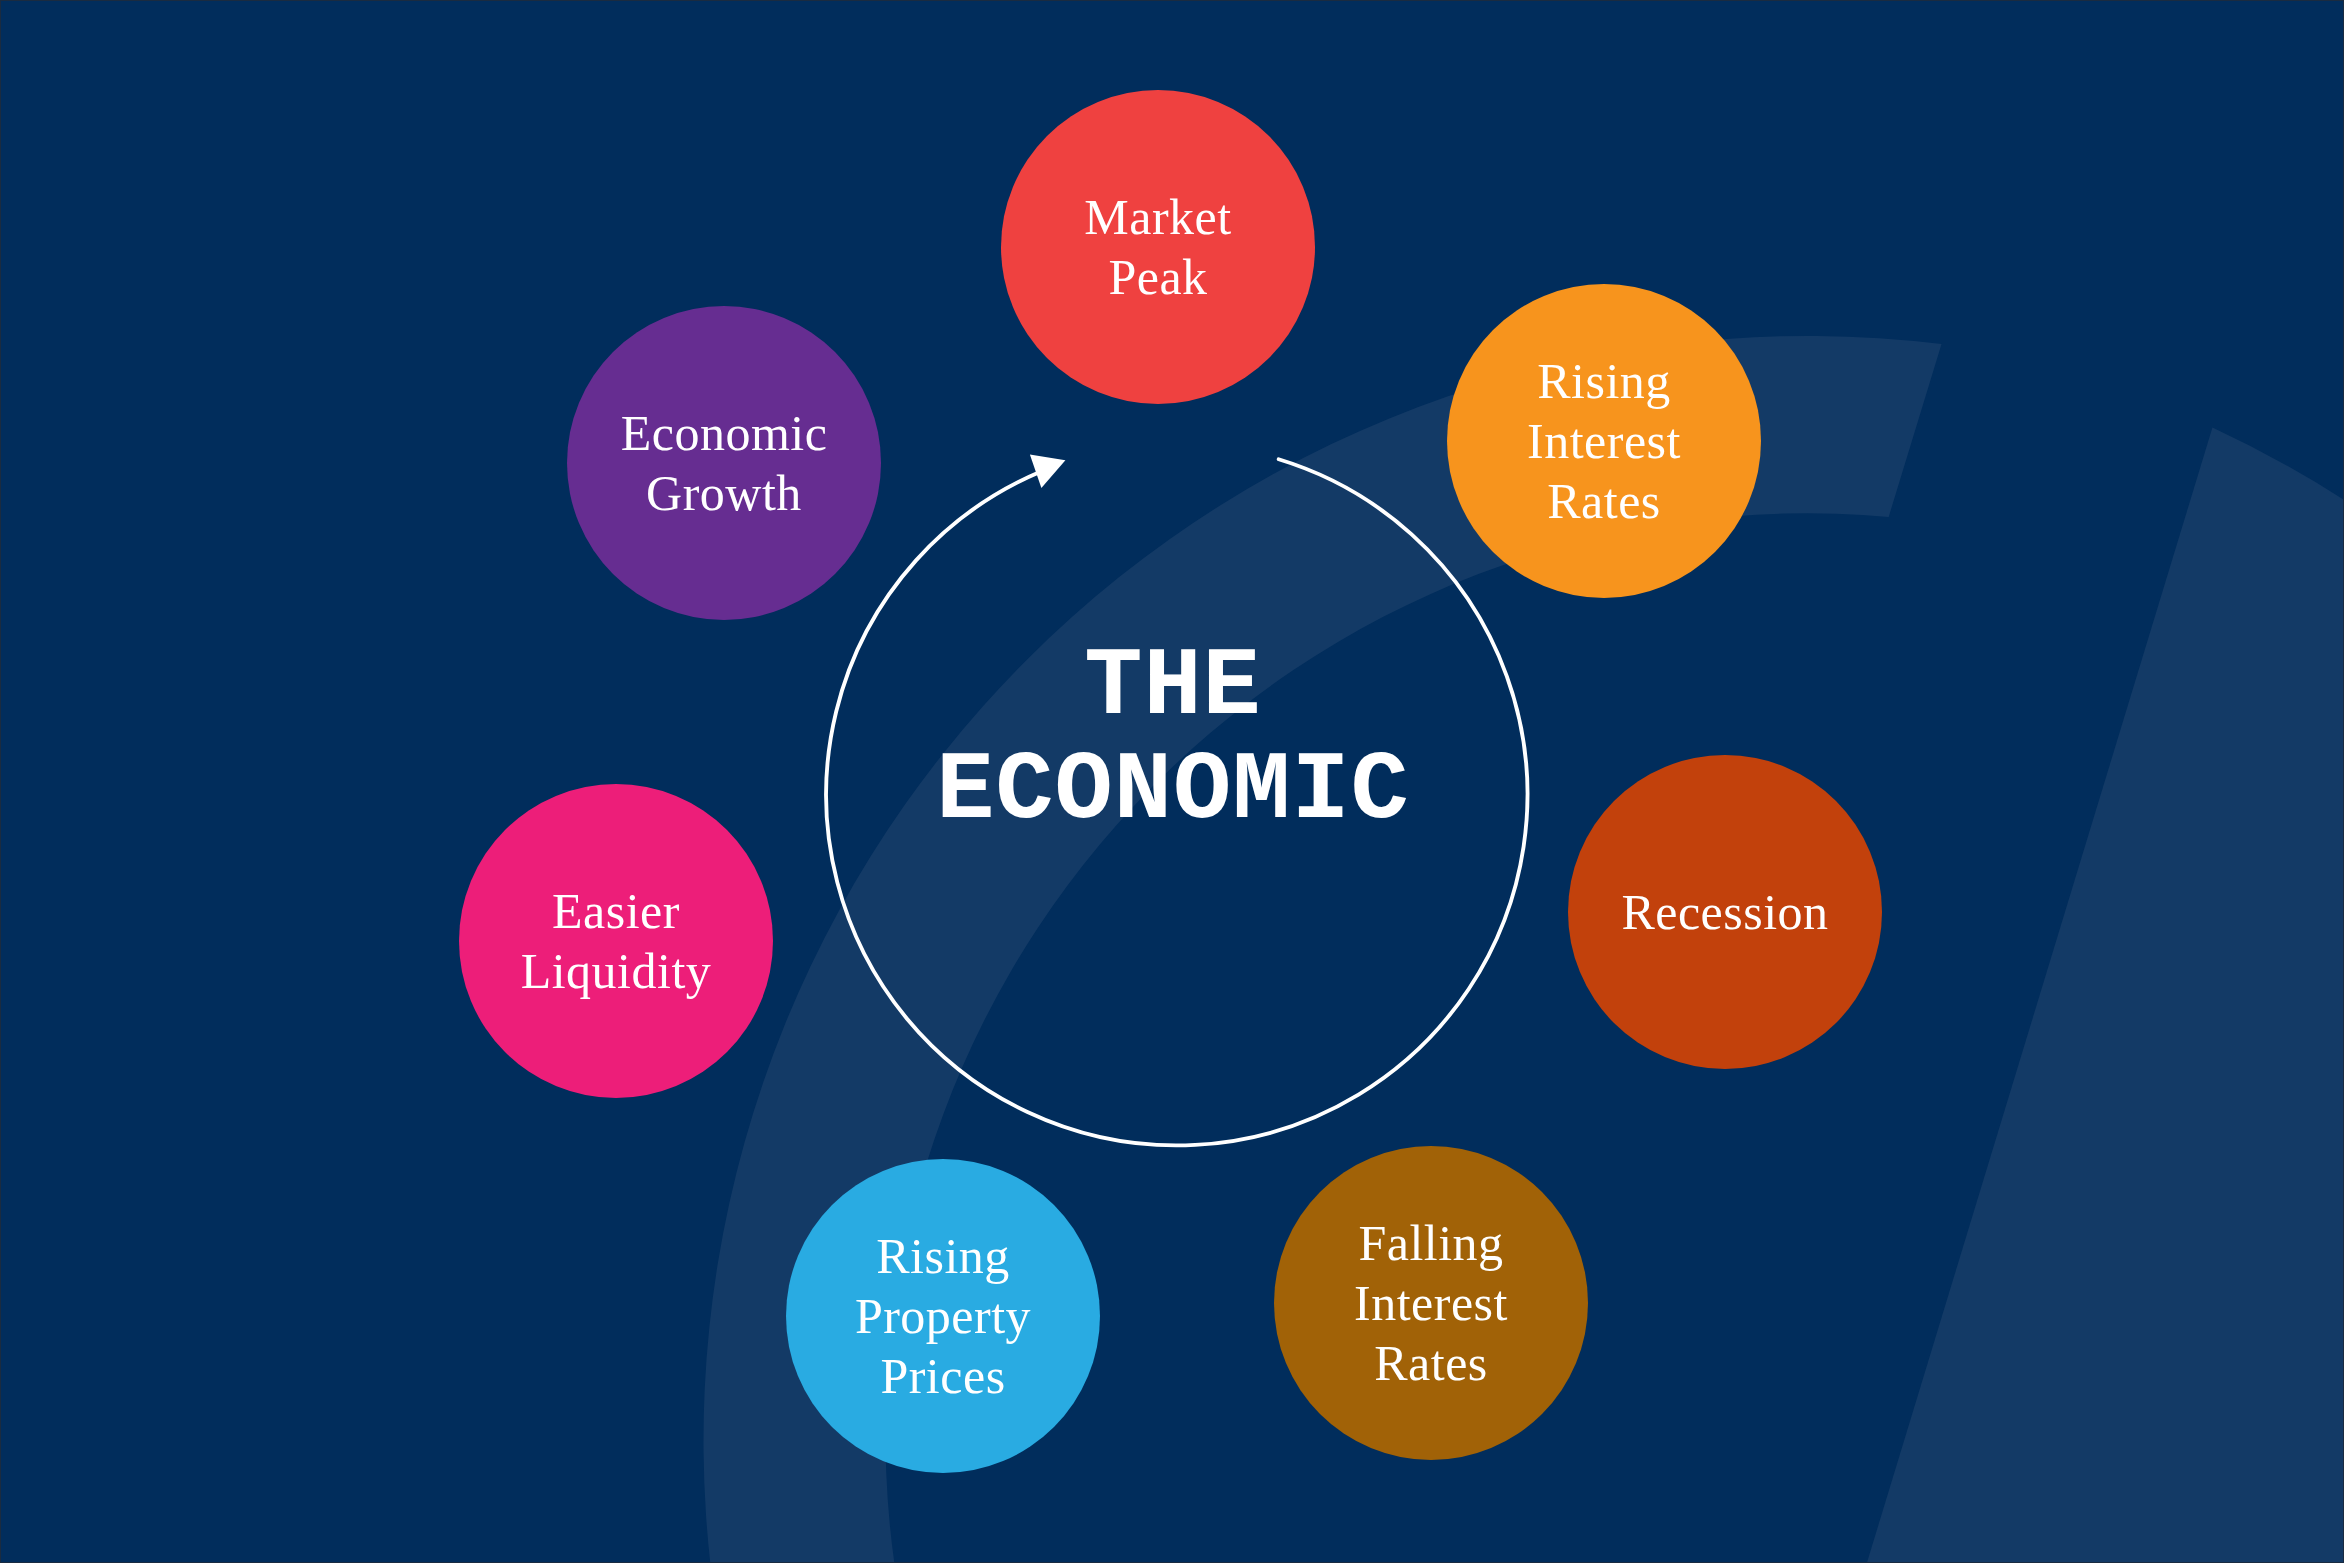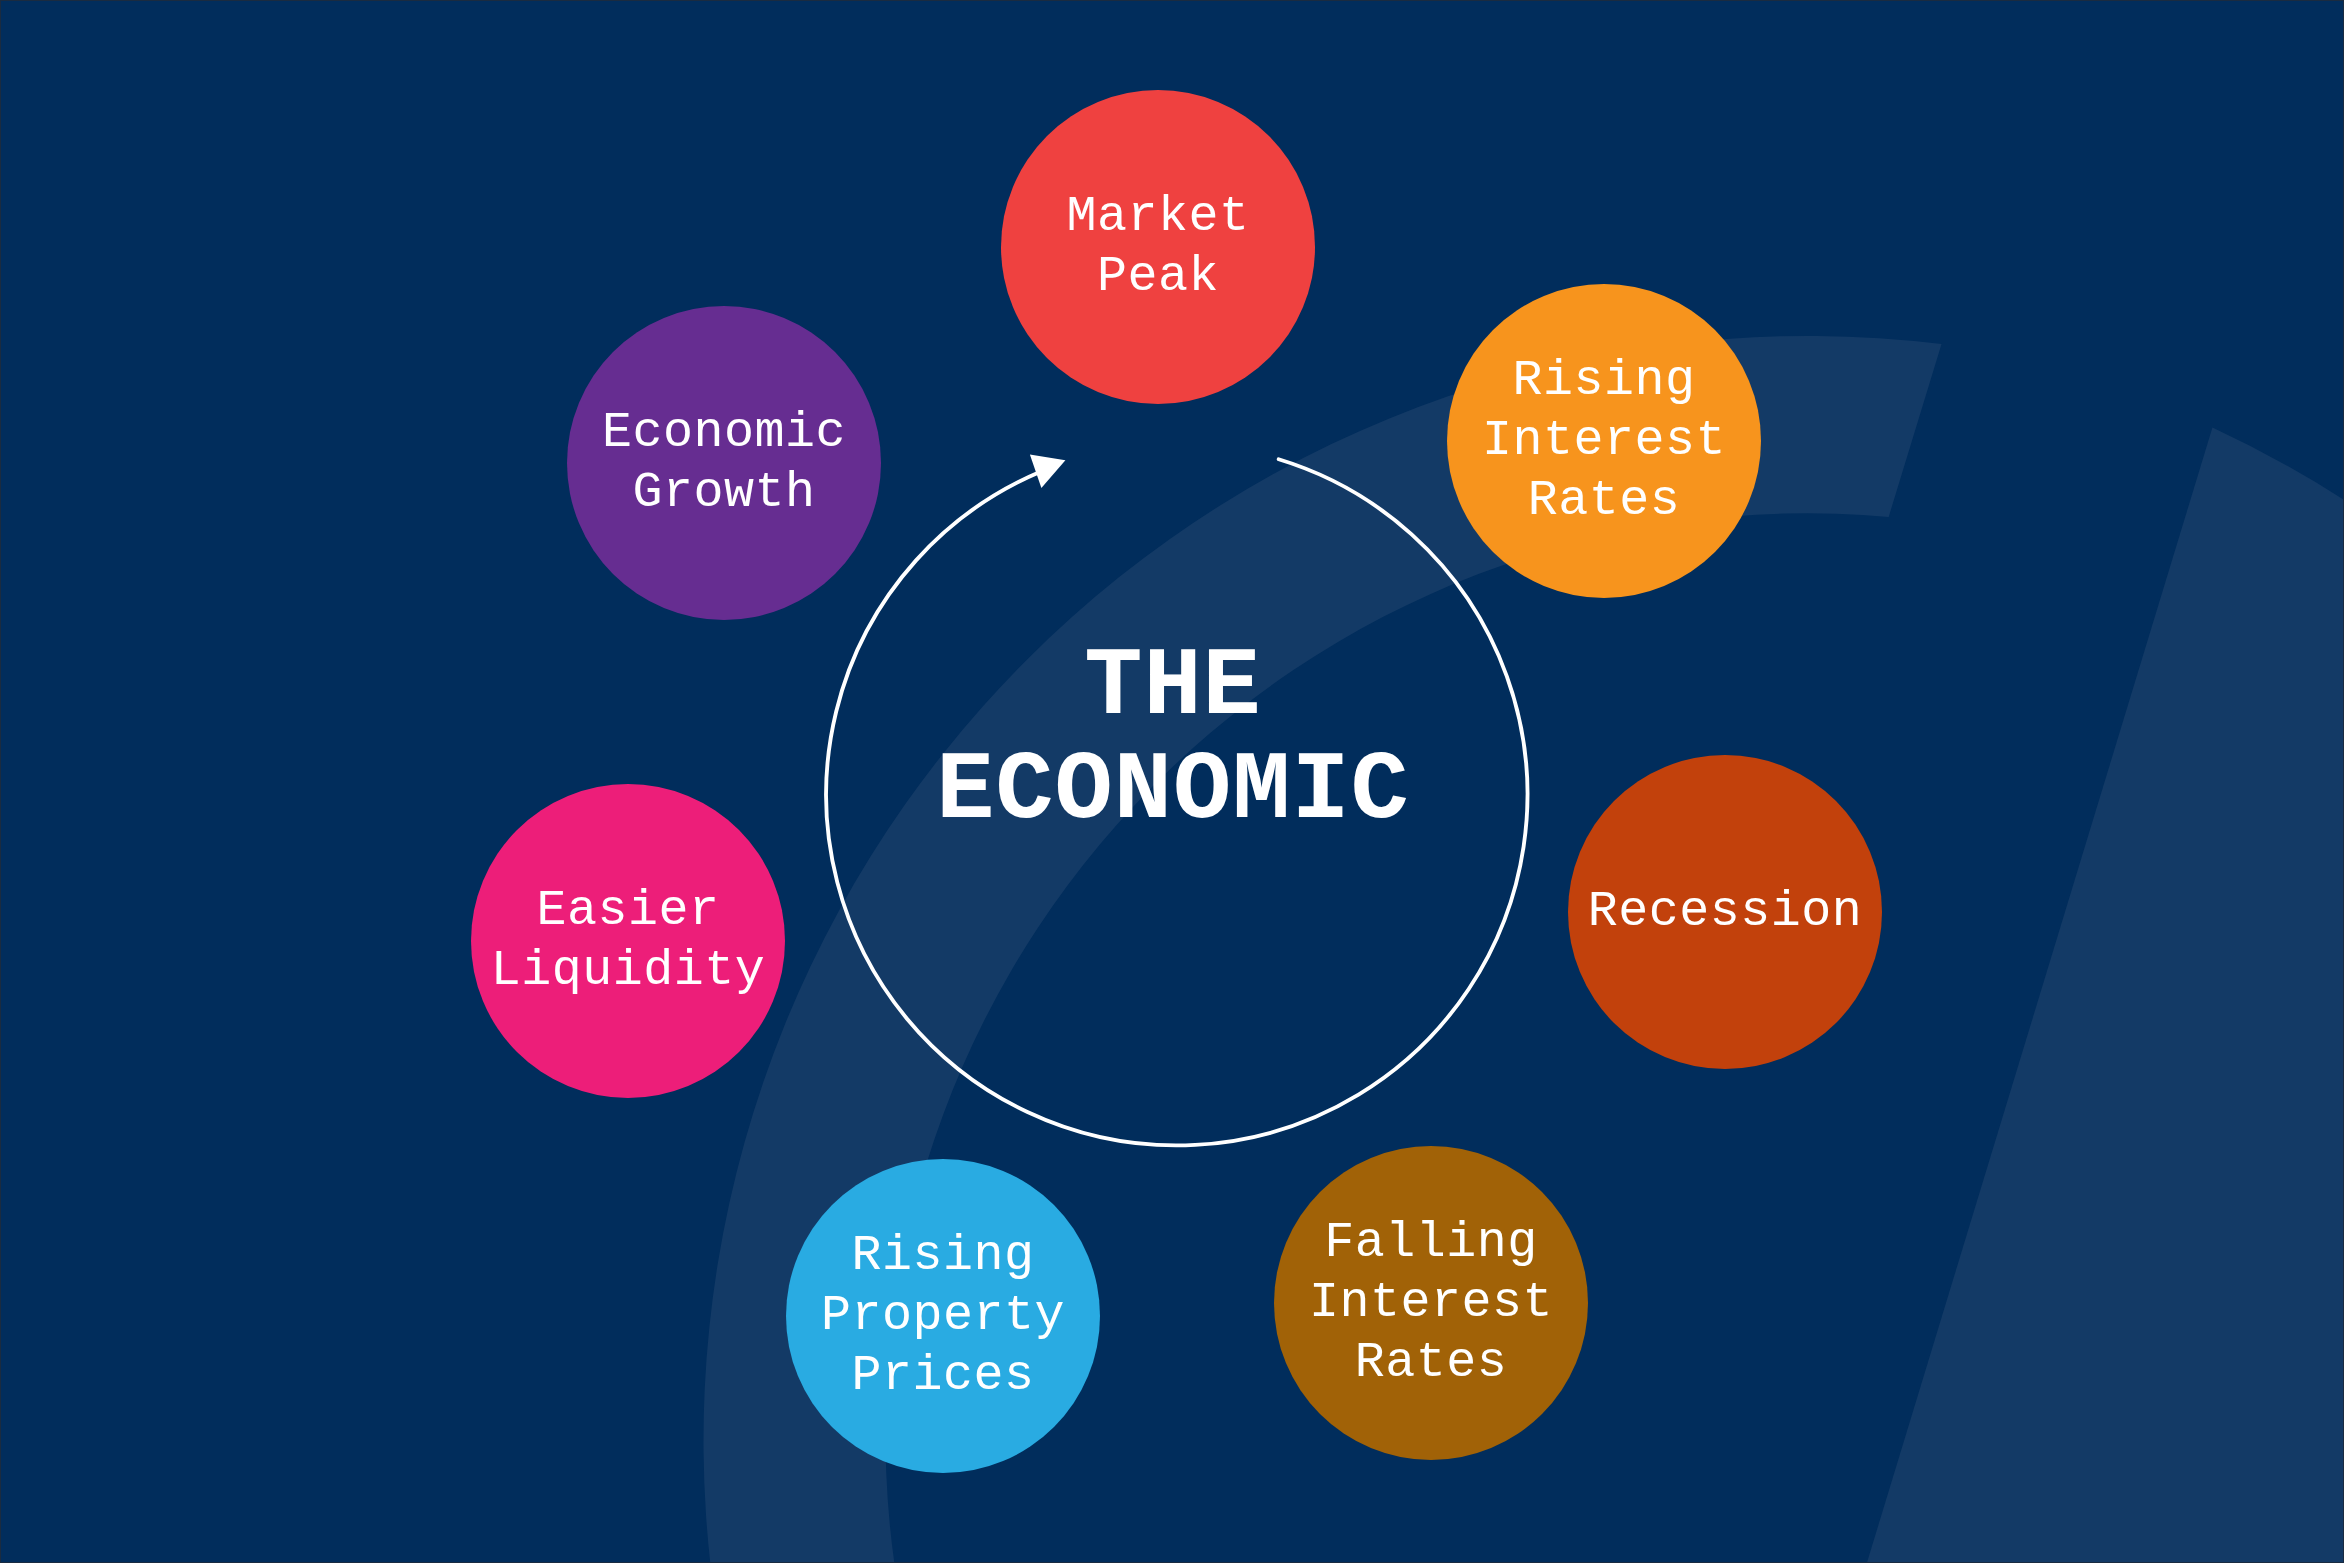--- a/index.html
+++ b/index.html
@@ -9,21 +9,21 @@
     background: #012d5c; box-sizing: border-box;
     border: 1px solid #1a2b40; overflow: hidden;
   }
   .bg-svg { position: absolute; left: 0; top: 0; width: 2344px; height: 1563px; }
   .stage-circle {
     position: absolute; width: 314px; height: 314px; border-radius: 50%;
     display: flex; align-items: center; justify-content: center; text-align: center;
   }
   .stage-label {
     color: #ffffff;
-    font-family: Liberation Mono, monospace;
+    font-family: Liberation Serif, serif;
     font-size: 50px; line-height: 60px; font-weight: 400;
     white-space: pre-line; letter-spacing: 0.5px;
   }
   .title {
     position: absolute; left: 836px; top: 634px; width: 672px;
     text-align: center; color: #ffffff;
     font-family: Liberation Mono, monospace;
     font-weight: 700; font-size: 97px; line-height: 104px;
     letter-spacing: 1px;
   }
@@ -78,21 +78,21 @@
 Interest
 Rates</span>
   </div>
 
   <div class="stage-circle" style="left:785px; top:1158px; background:#29abe2;">
     <span class="stage-label">Rising
 Property
 Prices</span>
   </div>
 
-  <div class="stage-circle" style="left:470px; top:783px; background:#ed1e79;">
+  <div class="stage-circle" style="left:458px; top:783px; background:#ed1e79;">
     <span class="stage-label">Easier
 Liquidity</span>
   </div>
 
   <div class="stage-circle" style="left:566px; top:305px; background:#662d91;">
     <span class="stage-label">Economic
 Growth</span>
   </div>
 
 </div>

